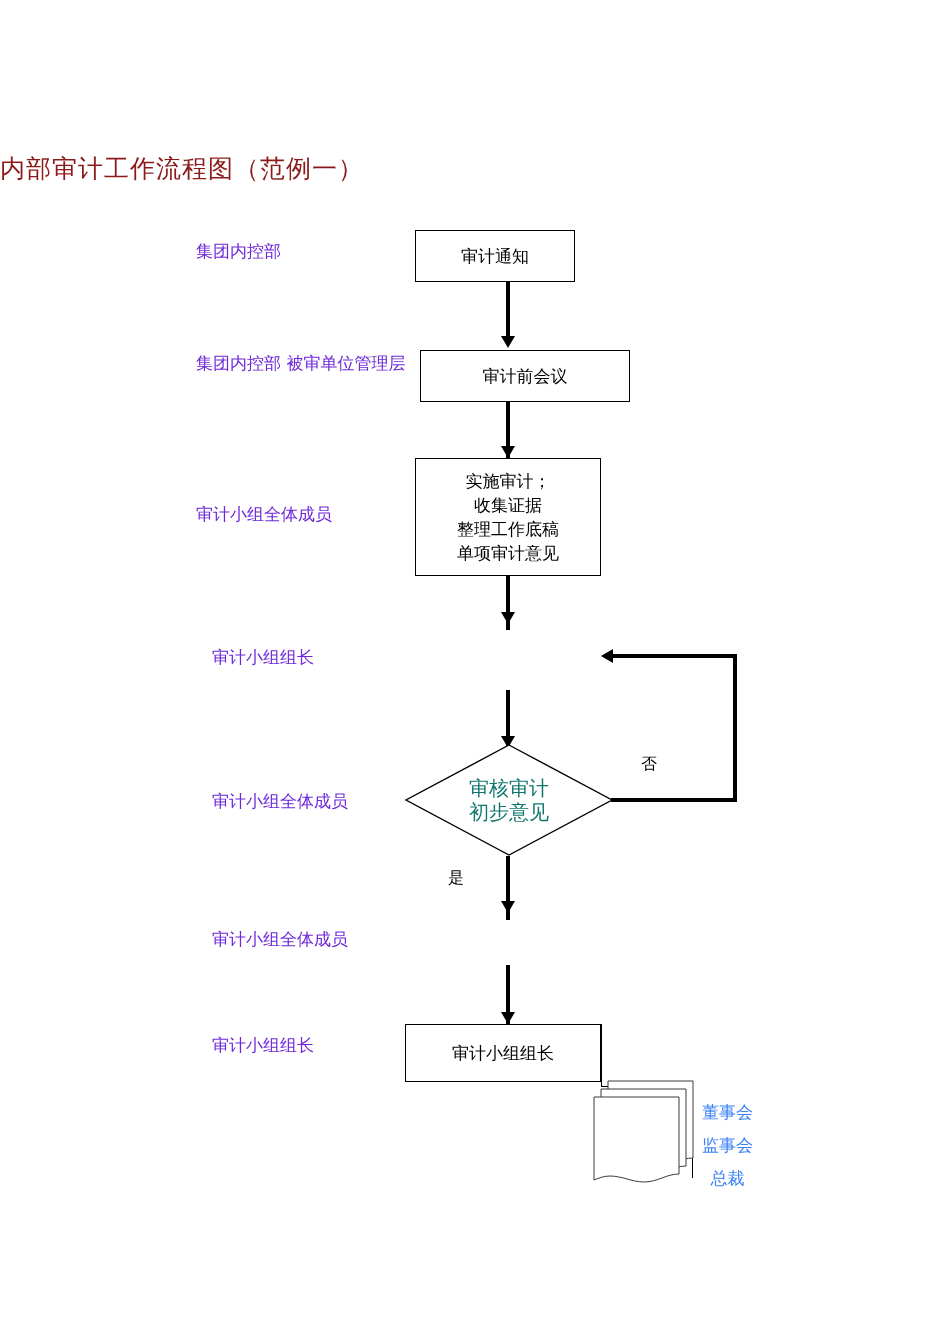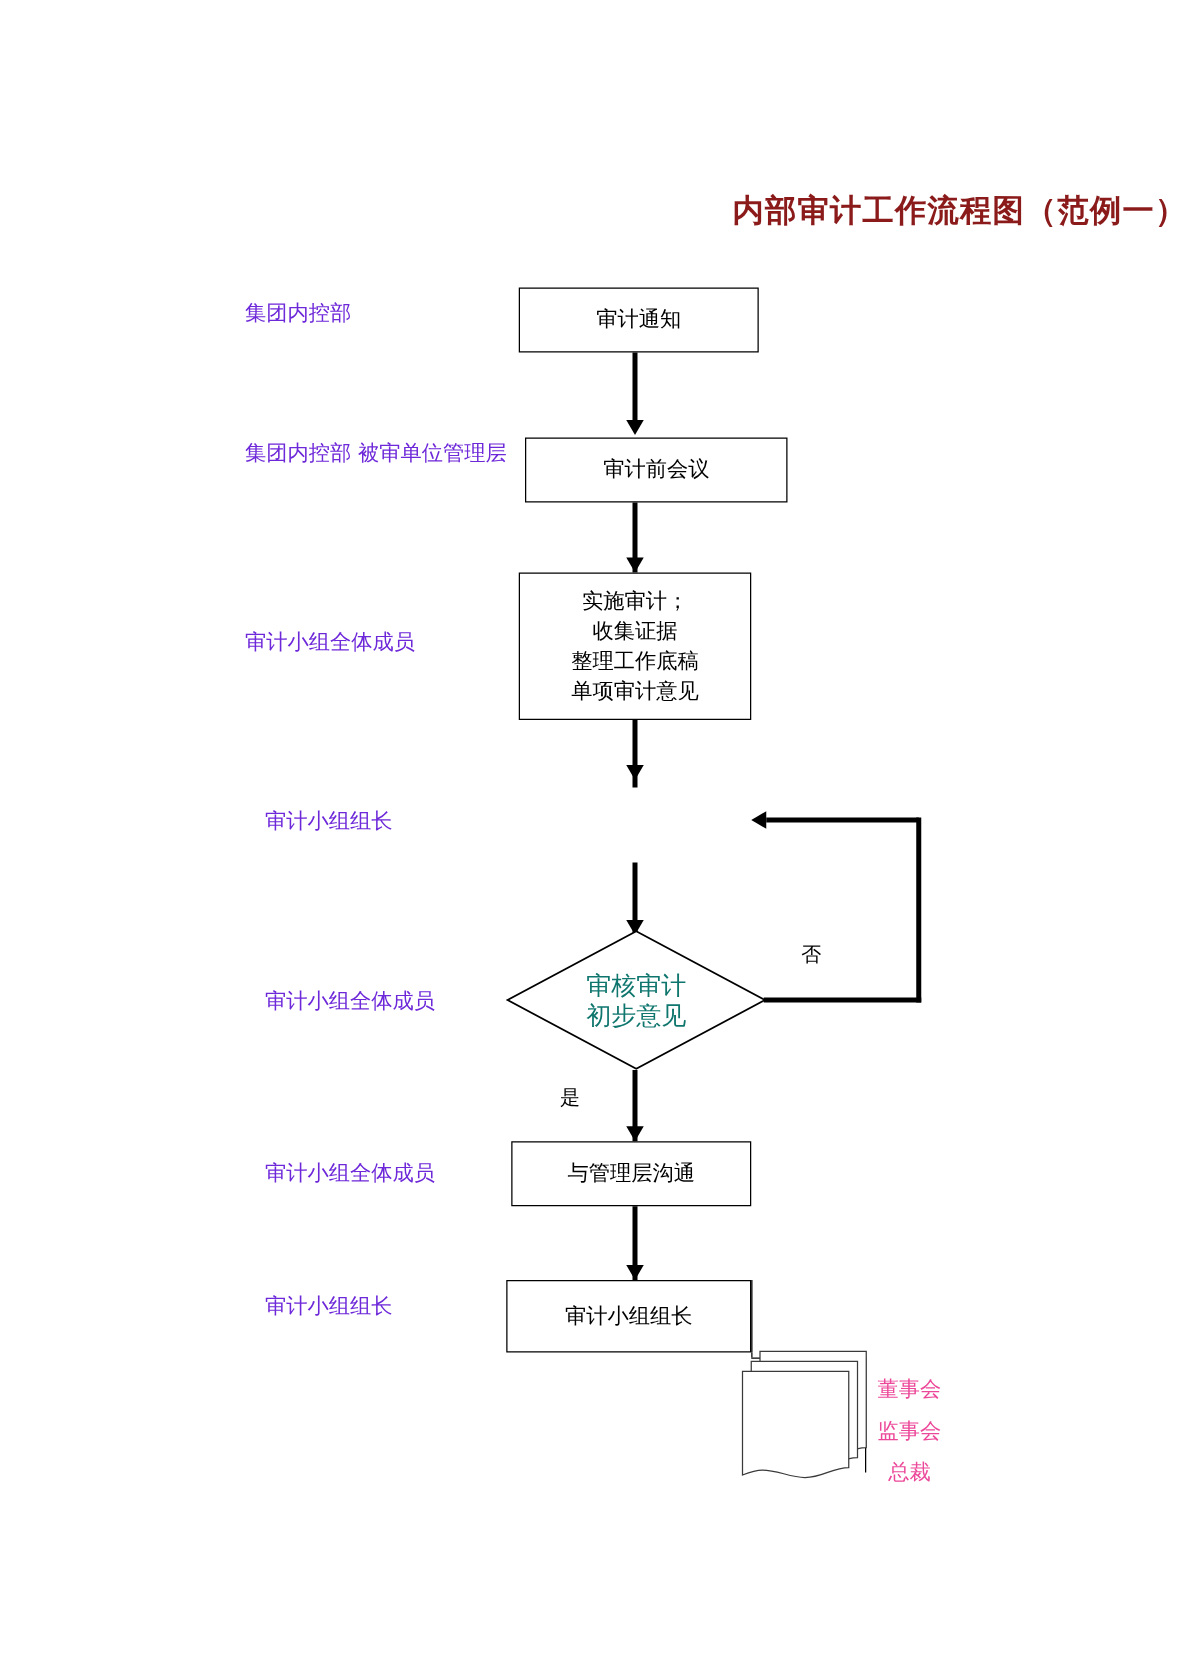--- a/index.html
+++ b/index.html
@@ -17,23 +17,23 @@
     background: #ffffff;
     overflow: hidden;
   }
 
   
   .title {
     position: absolute;
     left: 0;
     top: 152px;
     width: 950px;
-    text-align: right;
+    text-align: left;
     font-size: 25px;
-    font-weight: bold;
+    font-weight: normal;
     color: #8B1A1A;
     letter-spacing: 1px;
     white-space: nowrap;
   }
 
   
   .role {
     position: absolute;
     font-size: 17px;
     color: #6d28d9;
@@ -135,21 +135,21 @@
   }
   .docstack svg {
     display: block;
   }
 
   
   .recipients {
     position: absolute;
     font-size: 17px;
     line-height: 33px;
-    color: #ec4899;
+    color: #3b82f6;
     text-align: center;
     white-space: pre-line;
   }
 </style>
 </head>
 <body>
 
 <div id="page">
 
   <div class="title">内部审计工作流程图（范例一）</div>
@@ -162,21 +162,21 @@
   <div class="role" style="left:196px; top:503px;">审计小组全体成员</div>
 
   <div class="role" style="left:212px; top:646px;">审计小组组长</div>
 
   <div class="role" style="left:212px; top:790px;">审计小组全体成员</div>
 
   <div class="role" style="left:212px; top:928px;">审计小组全体成员</div>
 
   <div class="role" style="left:212px; top:1034px;">审计小组组长</div>
 
-  <div class="box" style="left:415px; top:230px; width:192px; height:52px;">
+  <div class="box" style="left:415px; top:230px; width:160px; height:52px;">
     <span class="box-text">审计通知</span>
   </div>
 
   <div class="vline" style="left:506px; top:282px; height:58px;"></div>
   <div class="arrow-down" style="left:501px; top:336px;"></div>
 
   <div class="box" style="left:420px; top:350px; width:210px; height:52px;">
     <span class="box-text">审计前会议</span>
   </div>
 
@@ -208,23 +208,20 @@
   <div class="hline" style="left:611px; top:798px; width:126px;"></div>
   <div class="vline" style="left:733px; top:654px; height:148px;"></div>
   <div class="hline" style="left:613px; top:654px; width:122px;"></div>
   <div class="arrow-left" style="left:601px; top:649px;"></div>
   <div class="branch-label" style="left:641px; top:754px;">否</div>
 
   <div class="vline" style="left:506px; top:856px; height:64px;"></div>
   <div class="arrow-down" style="left:501px; top:901px;"></div>
   <div class="branch-label" style="left:448px; top:868px;">是</div>
 
-  <div class="box" style="left:409px; top:913px; width:192px; height:52px;">
-    <span class="box-text">与管理层沟通</span>
-  </div>
 
   <div class="vline" style="left:506px; top:965px; height:60px;"></div>
   <div class="arrow-down" style="left:501px; top:1012px;"></div>
 
   <div class="box" style="left:405px; top:1024px; width:196px; height:58px;">
     <span class="box-text">审计小组组长</span>
   </div>
 
   <div class="vline-thin" style="left:601px; top:1024px; height:58px;"></div>
   <div class="vline-thin" style="left:601px; top:1082px; height:4px;"></div>

